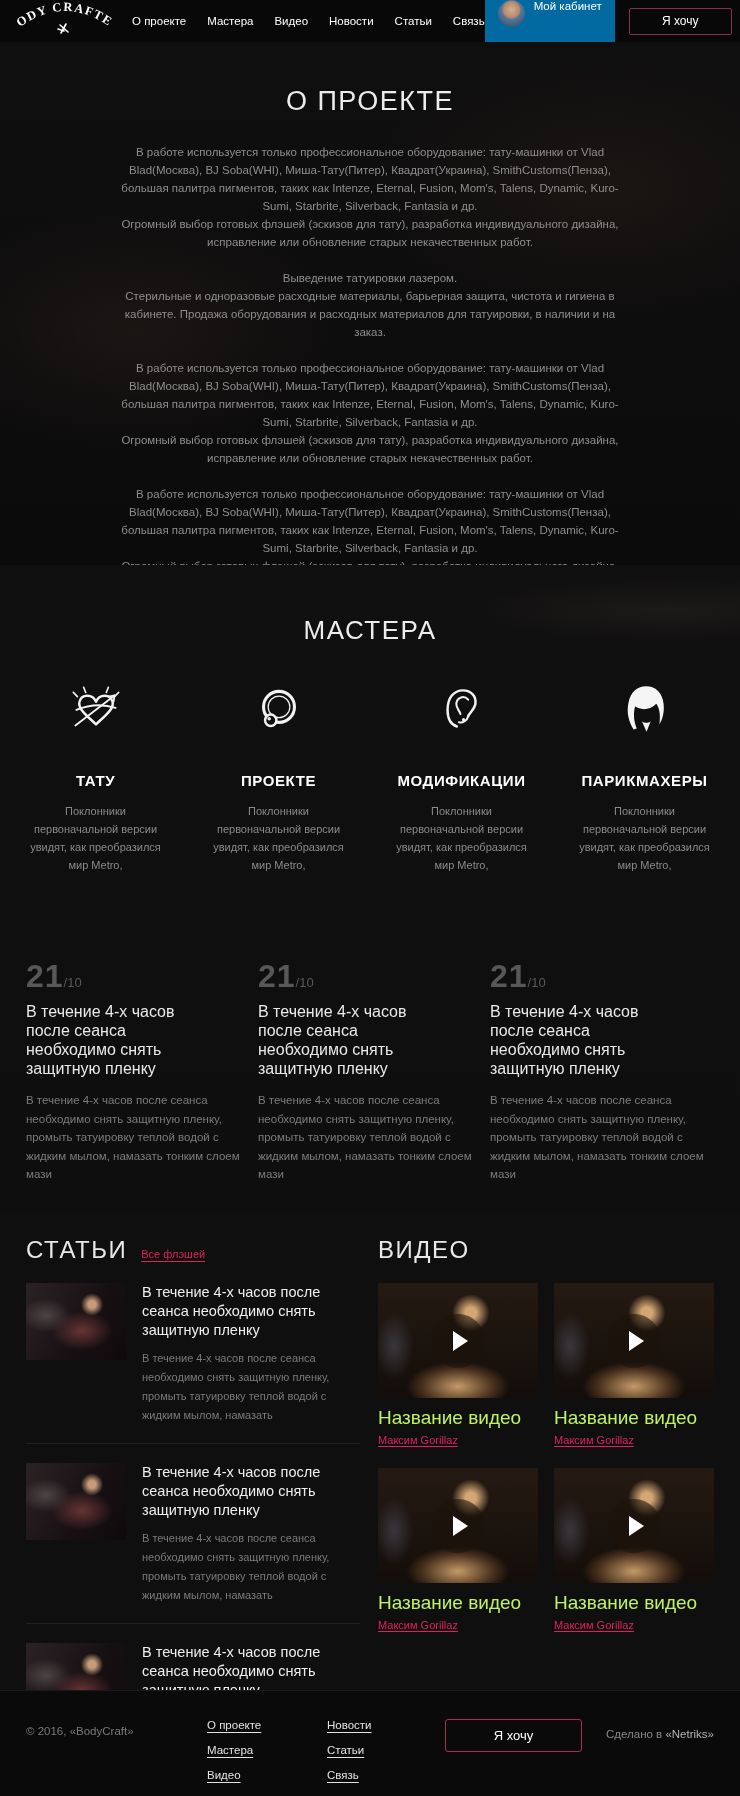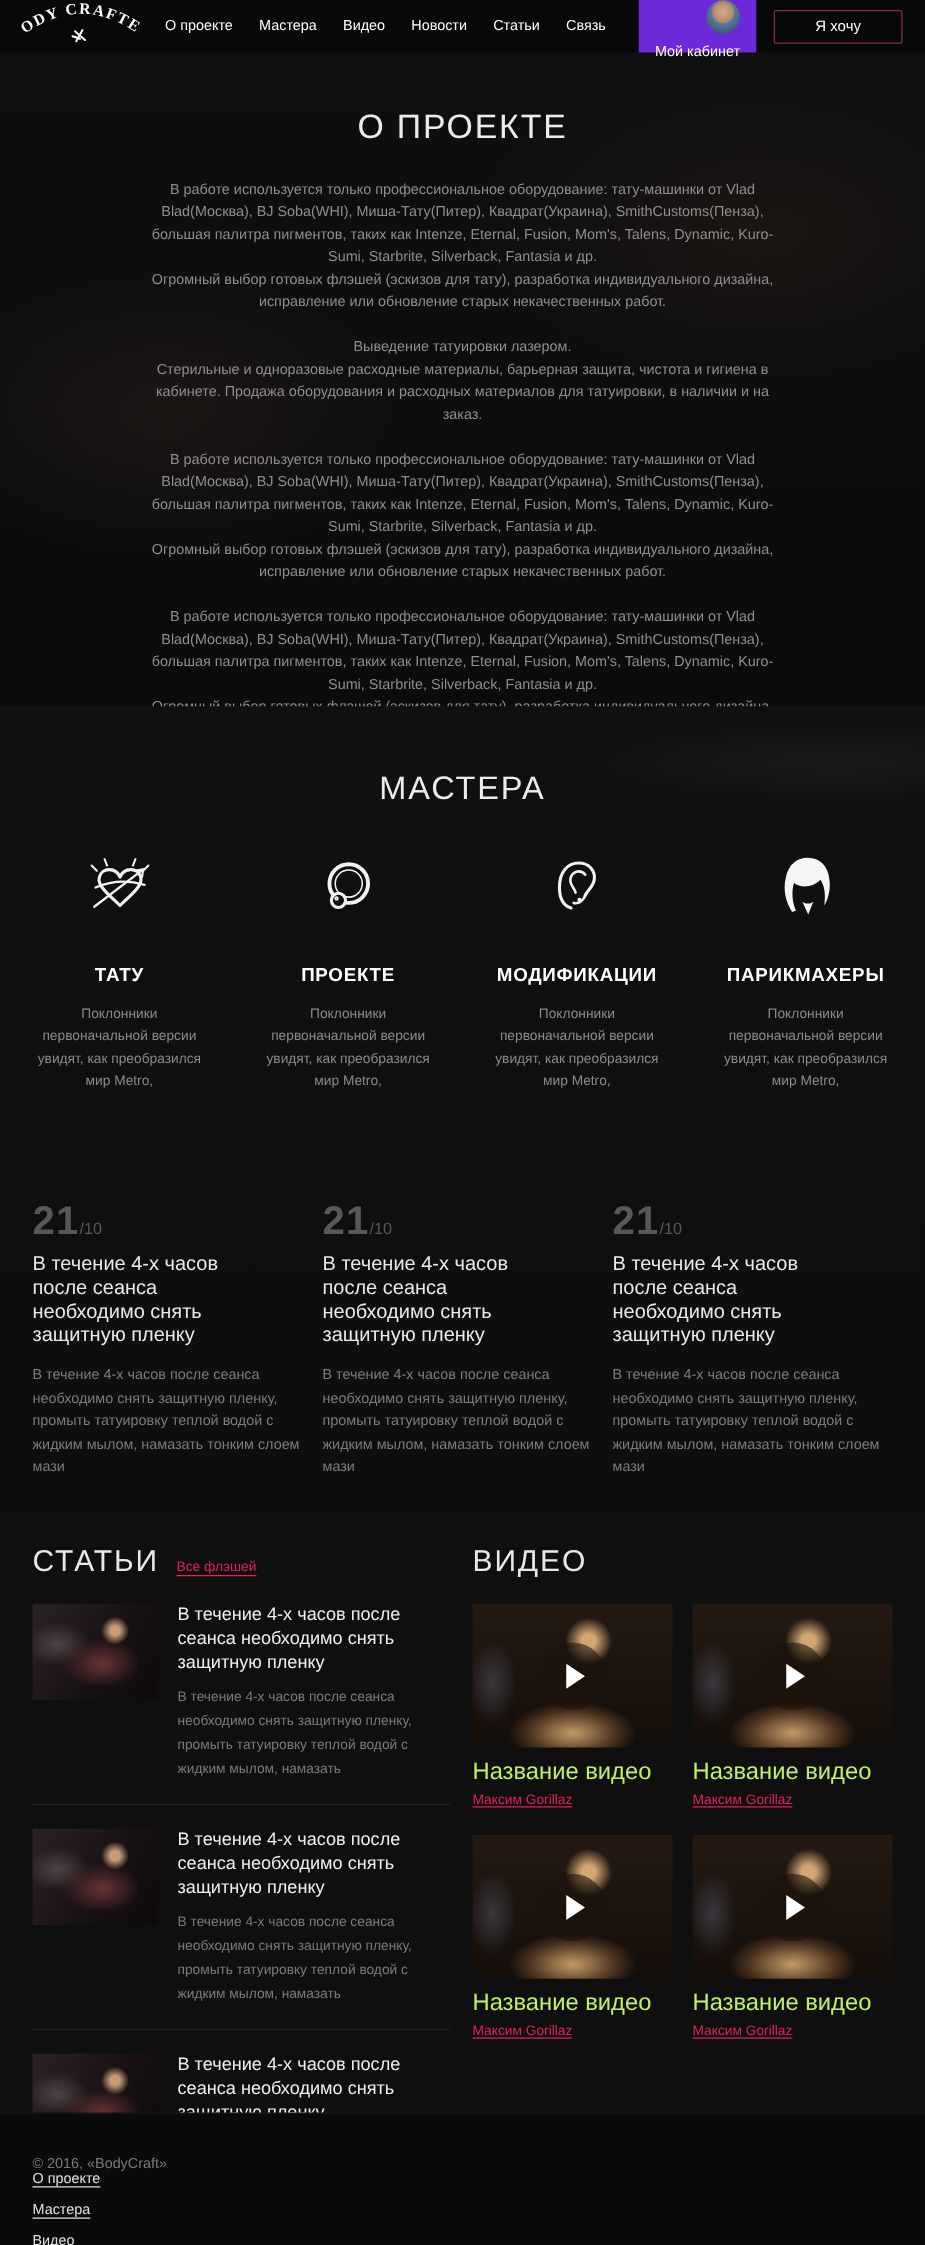--- a/index.html
+++ b/index.html
@@ -8,21 +8,21 @@
     height:1796px; background:#0d0d0d; overflow:hidden;
     font-family:"Liberation Sans","DejaVu Sans",sans-serif; color:#fff;
   }
   a { cursor:pointer; }
 
   
   .header { height:42px; background:#080808; display:flex; align-items:center; }
   .logo { margin-left:14px; flex:none; }
   .nav { display:flex; margin-left:16px; gap:21px; }
   .nav a { color:#fff; font-size:11.5px; text-decoration:none; white-space:nowrap; }
-  .account { margin-left:auto; background:#6d28d9; height:42px; display:flex; align-items:flex-end; padding:0 13px; gap:9px;flex-direction:column; }
+  .account { margin-left:auto; background:#0369a1; height:42px; display:flex; align-items:flex-start; padding:0 13px; gap:9px; }
   .avatar { width:27px; height:27px; border-radius:50%; flex:none;
     background: radial-gradient(circle at 50% 36%, #d9ae90 0%, #b58a6c 36%, #55779a 44%, #2b4763 100%); }
   .account-label { font-size:11.5px; color:#fff; white-space:nowrap; }
   .cta-top { margin:0 18px 0 14px; width:103px; height:27px; background:transparent;
     border:1px solid #8a2e48; border-radius:2px; color:#fff; font-size:12px;
     font-family:inherit; cursor:pointer; flex:none; }
 
   
   .hero { height:523px; text-align:center; overflow:hidden;
     background:
@@ -87,21 +87,21 @@
   .play { width:54px; height:54px; border-radius:50%; background:rgba(28,19,11,.58);
     display:flex; align-items:center; justify-content:center; }
   .play::after { content:""; display:block; margin-left:5px;
     border-left:15px solid #fff; border-top:10px solid transparent; border-bottom:10px solid transparent; }
   .vtitle { margin-top:9px; font-size:19px; color:#bef264; }
   .vauthor { display:inline-block; margin-top:5px; font-size:11px; color:#e0205c;
     text-decoration:underline; text-underline-offset:2px; }
 
   
   .footer { height:106px; background:#0a0a0a; border-top:1px solid #1a1a1a;
-    padding:28px 26px 0; display:flex; align-items:flex-start;flex-direction:column; }
+    padding:28px 26px 0; display:flex; align-items:flex-start; }
   .f-copy { width:181px; padding-top:6px; font-size:11.5px; color:#7a7a7a; }
   .f-col { display:flex; flex-direction:column; gap:13px; }
   .f-col1 { width:120px; }
   .f-col2 { width:118px; }
   .f-col a { width:max-content; color:#e2e2e2; font-size:11.5px; text-decoration:underline; text-underline-offset:3px; }
   .f-btn { width:137px; height:33px; background:transparent; border:1px solid #b2255c;
     border-radius:3px; color:#fff; font-size:13px; font-family:inherit; cursor:pointer; flex:none; }
   .f-made { margin-left:auto; padding-top:9px; font-size:11.5px; color:#8a8a8a; white-space:nowrap; }
   .f-made .brand { color:#b3b3b3;text-align:center; }
 
@@ -307,16 +307,16 @@
     <a>Мастера</a>
     <a>Видео</a>
   </div>
   <div class="f-col f-col2">
     <a>Новости</a>
     <a>Статьи</a>
     <a>Связь</a>
   </div>
   <button class="f-btn">Я хочу</button>
   <div class="f-made">
-    <span>Мастера в</span>
+    <span>Сделано в</span>
     <span class="brand">«Netriks»</span>
   </div>
 </div>
 
 </body></html>

